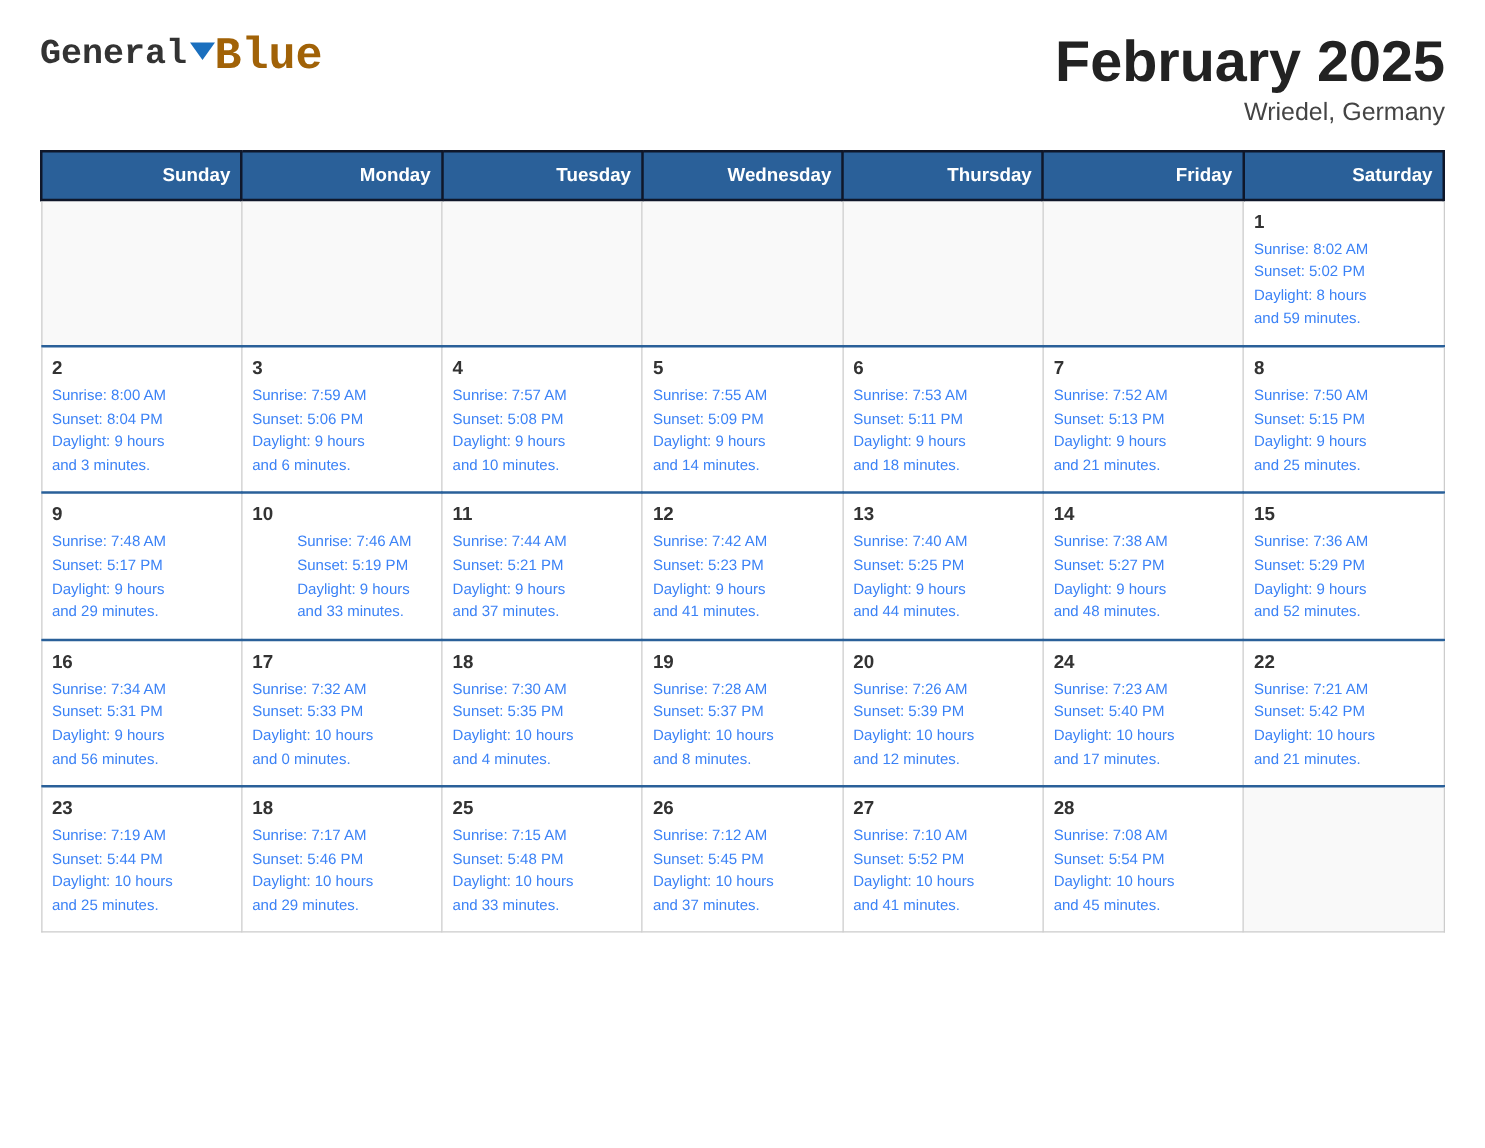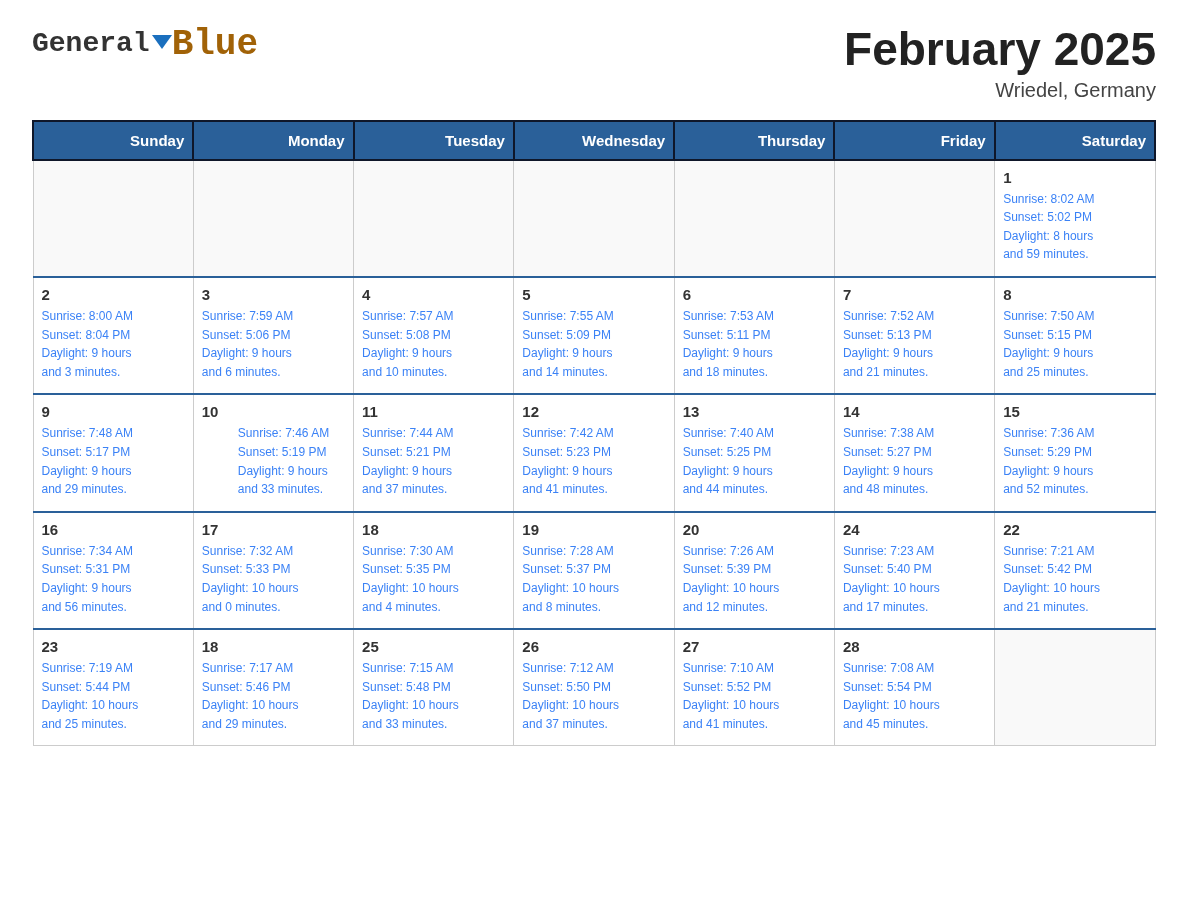--- a/index.html
+++ b/index.html
@@ -316,21 +316,21 @@
         <td>
           <span class="day-number">25</span>
           <div class="day-info" style="white-space: pre-line;">Sunrise: 7:15 AM
 Sunset: 5:48 PM
 Daylight: 10 hours
 and 33 minutes.</div>
         </td>
         <td>
           <span class="day-number">26</span>
           <div class="day-info" style="white-space: pre-line;">Sunrise: 7:12 AM
-Sunset: 5:50 PM
+Sunset: 5:45 PM
 Daylight: 10 hours
 and 37 minutes.</div>
         </td>
         <td>
           <span class="day-number">27</span>
           <div class="day-info" style="white-space: pre-line;">Sunrise: 7:10 AM
 Sunset: 5:52 PM
 Daylight: 10 hours
 and 41 minutes.</div>
         </td>

